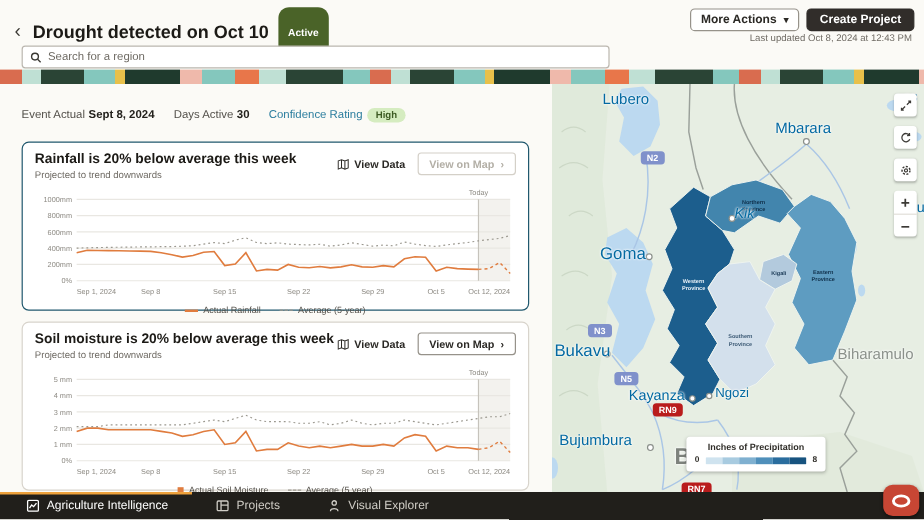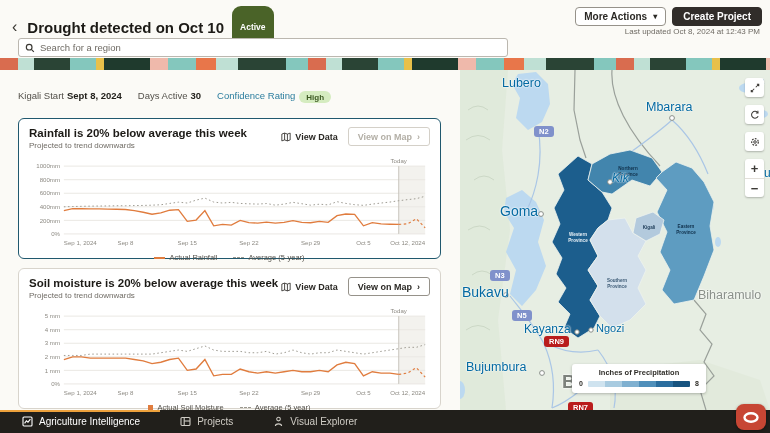--- a/index.html
+++ b/index.html
@@ -61,21 +61,21 @@
   .map-label { position:absolute; color:#0369a1; text-shadow:0 0 2px #fff,0 0 2px #fff; white-space:nowrap; }
   .country { color:#7d827c; font-weight:bold; letter-spacing:2px; }
   .road-badge { position:absolute; font-size:7.5px; font-weight:bold; color:#fff; padding:1px 5px; border-radius:3px; text-shadow:none; }
   .road-blue { background:#8091cb; }
   .road-pink { background:#b91c1c; }
   .map-controls { position:absolute; right:6px; top:8px; display:flex; flex-direction:column; gap:8px; }
   .mc-btn { width:19px; height:19px; background:#fff; border-radius:3px; box-shadow:0 1px 2px rgba(0,0,0,.25); display:flex; align-items:center; justify-content:center; cursor:pointer; color:#3c3a36; font-size:12px; }
   .mc-zoom { width:19px; background:#fff; border-radius:3px; box-shadow:0 1px 2px rgba(0,0,0,.25); display:flex; flex-direction:column; }
   .mc-zoom .mc-half { height:19px; display:flex; align-items:center; justify-content:center; cursor:pointer; font-size:13px; color:#3c3a36; font-weight:bold; }
   .mc-zoom .mc-half + .mc-half { border-top:1px solid #e2dfd9; }
-  .map-legend { position:absolute; left:112px; top:294px; width:134px; background:#fff; border-radius:3px; box-shadow:0 1px 3px rgba(0,0,0,.25); padding:4px 7px 6px; }
+  .map-legend { position:absolute; left:112px; top:294px; width:116px; background:#fff; border-radius:3px; box-shadow:0 1px 3px rgba(0,0,0,.25); padding:4px 7px 6px; }
   .map-legend .lg-title { font-size:7.5px; font-weight:bold; color:#2f2d28; text-align:center; }
   .lg-row { display:flex; align-items:center; gap:5px; margin-top:3px; }
   .lg-row .num { font-size:7px; font-weight:bold; color:#2f2d28; }
   .lg-bar { flex:1; height:6px; border-radius:1px; display:flex; overflow:hidden; }
   .lg-bar span { flex:1; }
 
   
   .bottombar { position:absolute; left:0; right:0; bottom:0; height:23px; background:#211f1b; display:flex; align-items:stretch; z-index:5; }
   .nav-tab { display:flex; align-items:center; gap:6px; padding:0 20px; cursor:pointer; font-size:10px; color:#cfccc5; }
   .nav-tab.active { color:#fff; font-weight:normal; box-shadow:inset 0 2px 0 #eda13c; padding-left:22px; }
@@ -107,21 +107,21 @@
         <circle cx="5" cy="5" r="3.4" fill="none" stroke="#3a3833" stroke-width="1.4"></circle>
         <line x1="7.6" y1="7.6" x2="10.6" y2="10.6" stroke="#3a3833" stroke-width="1.4"></line>
       </svg>
     <input type="text" placeholder="Search for a region" style="">
   </div>
 
   <div class="strip"></div>
 
   <div class="left">
     <div class="event-row">
-      <span><span class="ev-label">Kigali Start</span><span class="ev-value">Sept 8, 2024</span></span>
+      <span><span class="ev-label">Event Actual</span><span class="ev-value">Sept 8, 2024</span></span>
       <span><span class="ev-label">Days Active</span><span class="ev-value">30</span></span>
       <span><span class="conf-label">Confidence Rating</span><span class="badge-high">High</span></span>
     </div>
 
     <div class="card card-1">
       <div class="card-head">
         <div>
           <div class="card-title">Rainfall is 20% below average this week</div>
           <div class="card-sub">Projected to trend downwards</div>
         </div>

